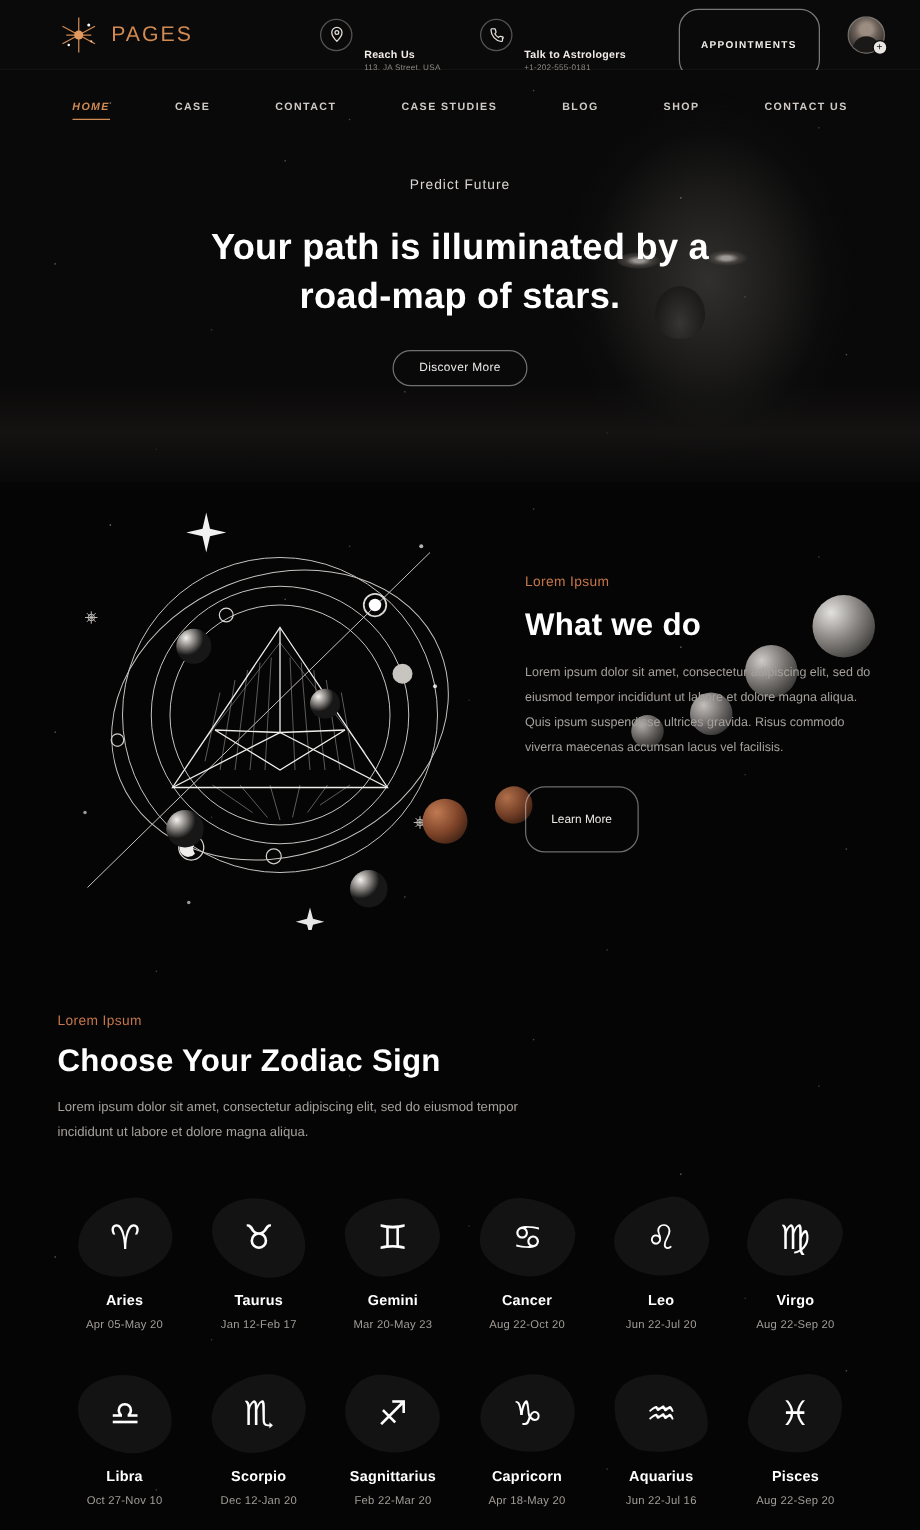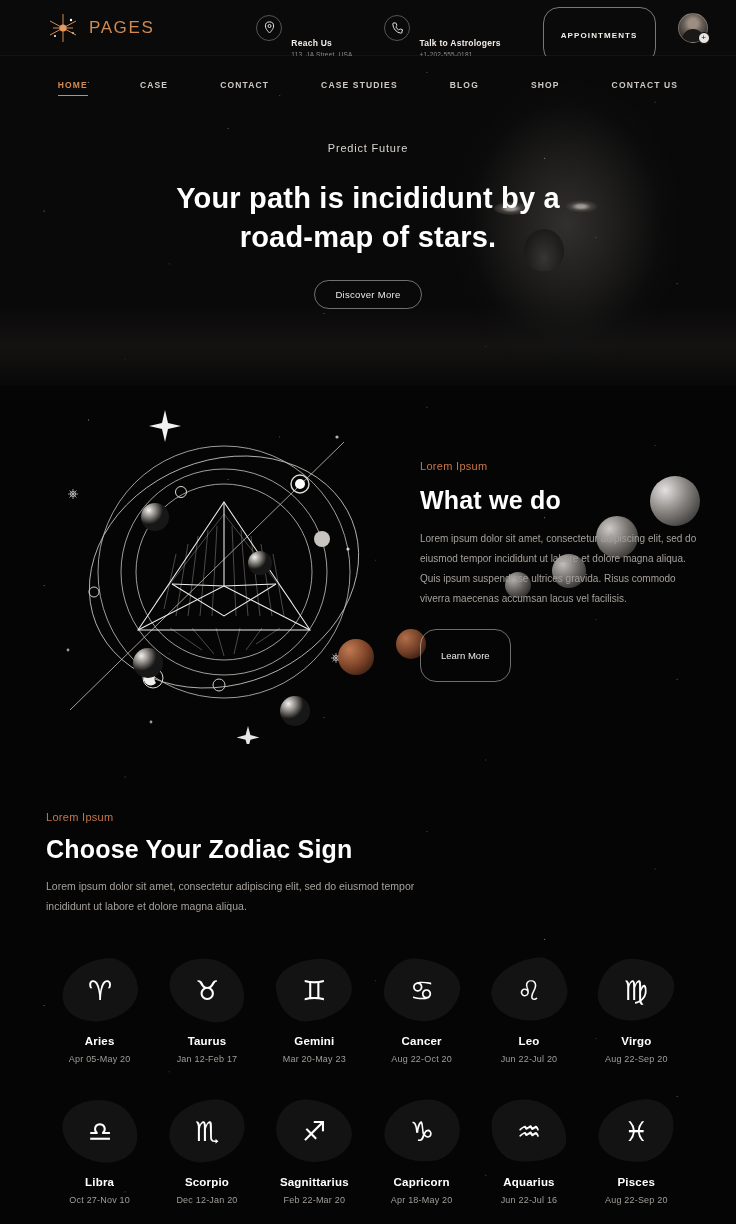--- a/index.html
+++ b/index.html
@@ -98,21 +98,21 @@
   }
   .hero-mist {
     position: absolute; left: 0; right: 0; bottom: -4px; height: 84px;
     background: linear-gradient(to bottom, rgba(10,9,9,0) 0%, rgba(28,26,25,.55) 48%, #070707 100%);
   }
   .nav { position: relative; display: flex; justify-content: center; gap: 0; padding-top: 20px; z-index: 3; }
   .nav-item {
     color: #cfcac5; font-size: 8.5px; letter-spacing: 1.15px; font-weight: 700;
     padding: 4px 26px; cursor: pointer; position: relative; white-space: nowrap;
   }
-  .nav-item.active { color: #d08a52; }
+  .nav-item.active { color: #d08a52; font-style: italic; }
   .nav-item.active::after {
     content: ""; position: absolute; left: 26px; right: 26px; bottom: -2px;
     height: 1px; background: #d08a52;
   }
   .hero-body { position: relative; z-index: 3; text-align: center; margin-top: 48px; }
   .hero-kicker { color: #d9d5d0; font-size: 11px; letter-spacing: .8px; }
   .hero-title {
     color: #fff; font-size: 29px; line-height: 1.33; font-weight: 600;
     letter-spacing: .2px; margin-top: 25px;
   }
@@ -227,21 +227,21 @@
       <div class="nav-item">CONTACT</div>
       <div class="nav-item">CASE STUDIES</div>
       <div class="nav-item">BLOG</div>
       <div class="nav-item">SHOP</div>
       <div class="nav-item">CONTACT US</div>
     </div>
 
     <div class="hero-body">
       <div class="hero-kicker">Predict Future</div>
       <div class="hero-title">
-        <div>Your path is incididunt by a</div>
+        <div>Your path is illuminated by a</div>
         <div>road-map of stars.</div>
       </div>
       <button class="discover-btn">Discover More</button>
     </div>
     <div class="hero-mist"></div>
   </div>
 
   <div class="about">
     <div class="stars"></div>
 

